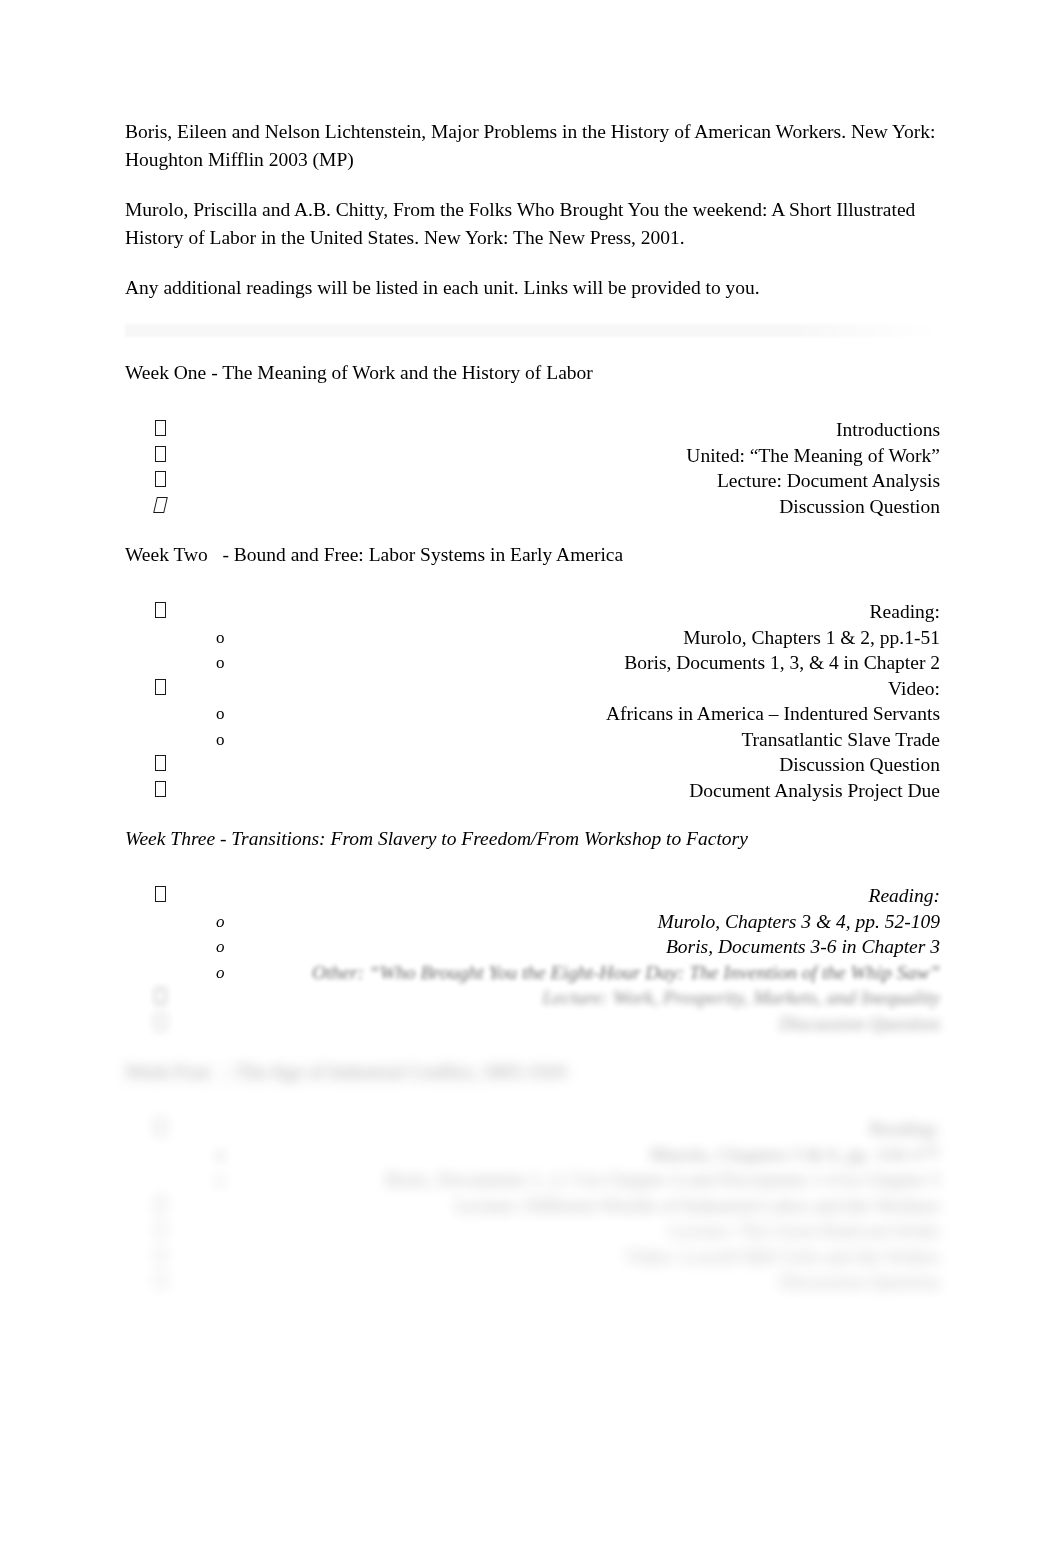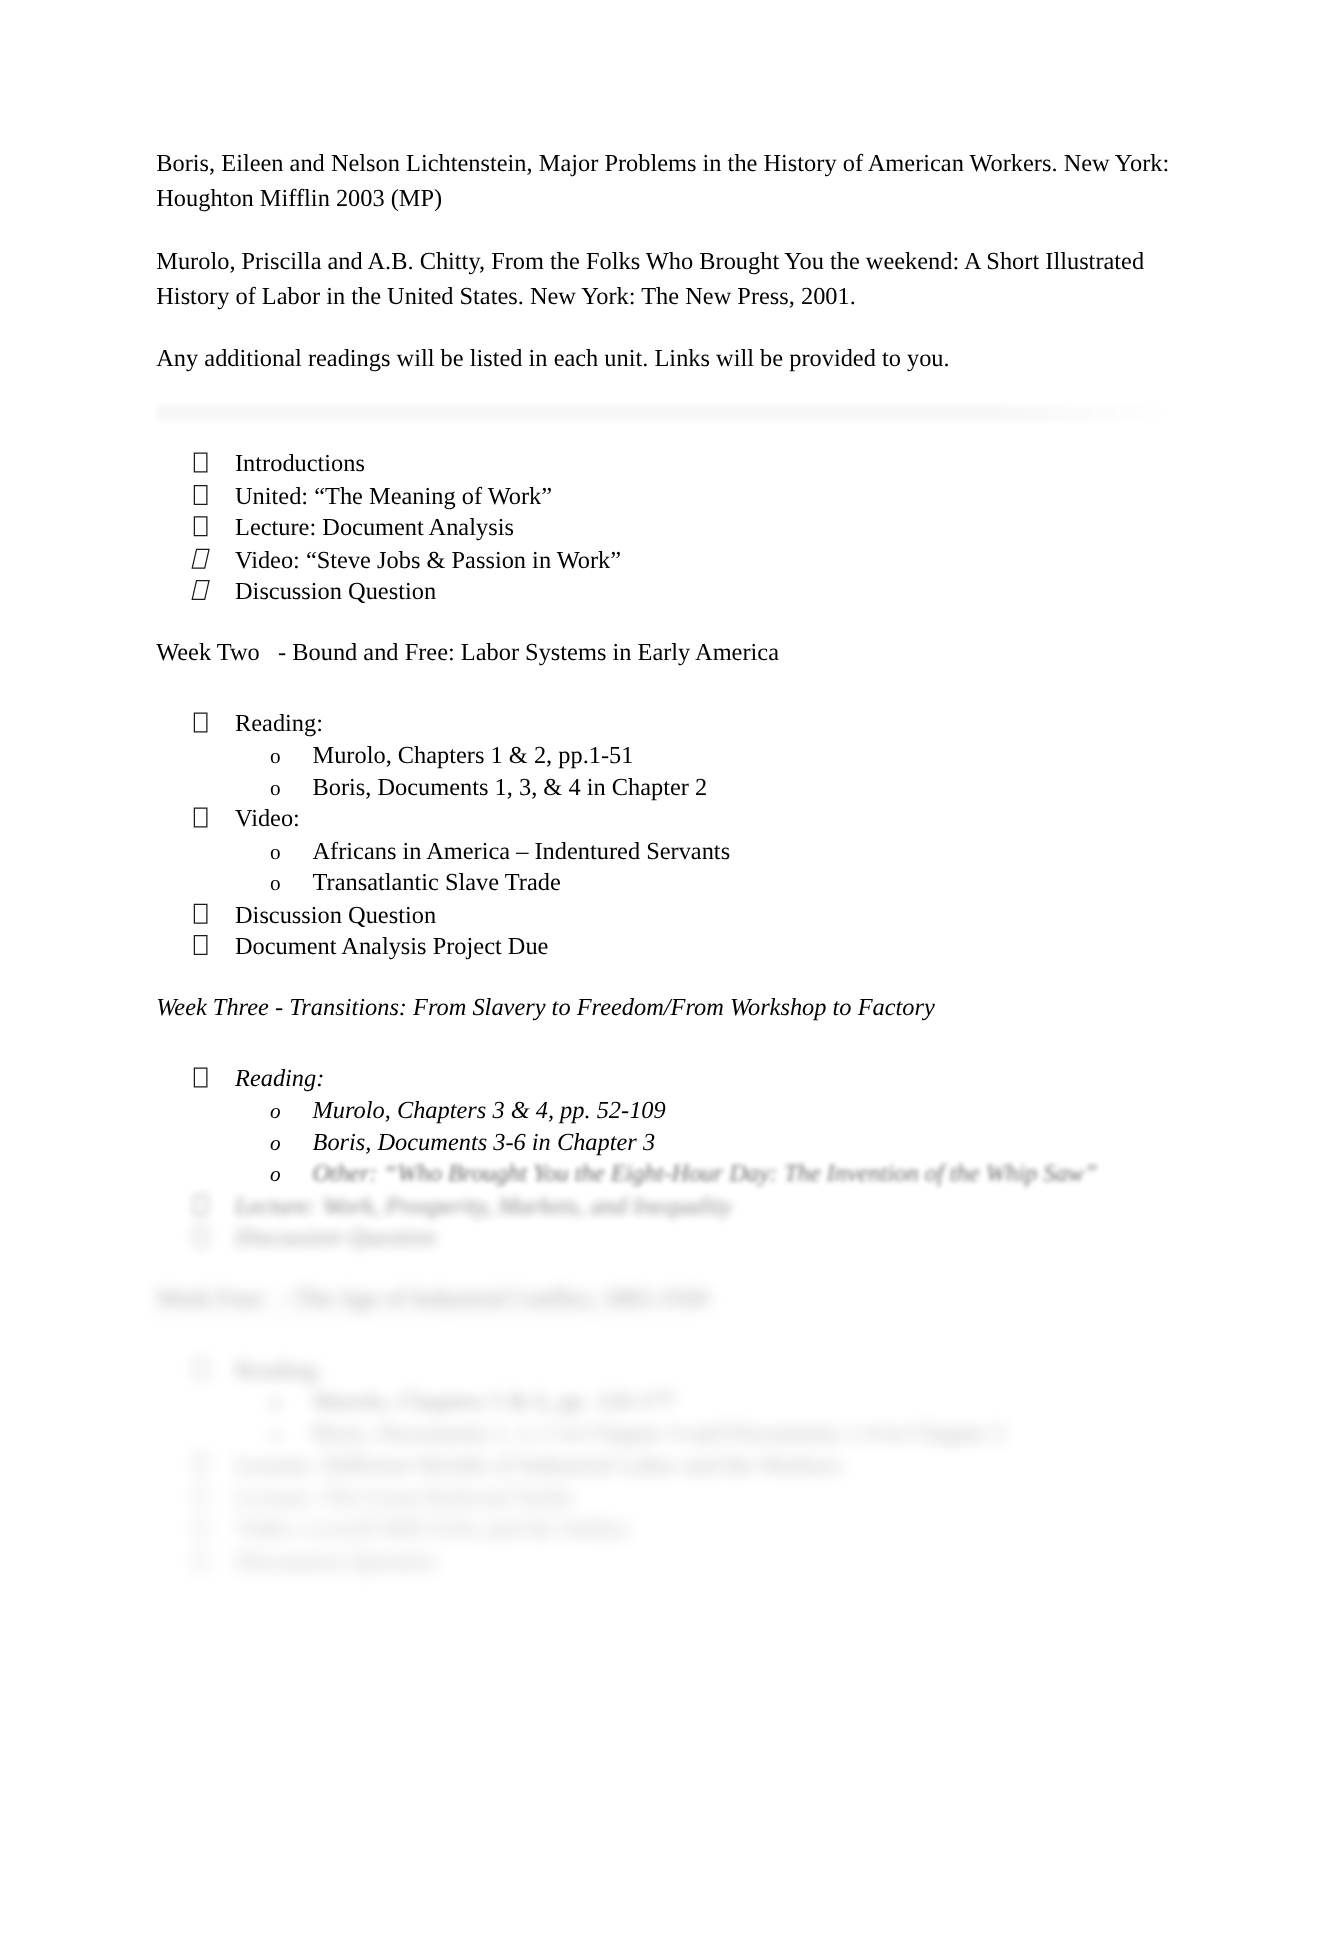--- a/index.html
+++ b/index.html
@@ -95,20 +95,21 @@
     margin: 14px 0 0 0;
     padding: 0;
   }
   ul.lvl1 > li {
     position: relative;
     padding-left: 63px;
     margin: 0 0 0 0;
     font-size: 19.5px;
     line-height: 25.5px;
     min-height: 25.5px;
+    text-align: right;
   }
   .tofu {
     position: absolute;
     left: 30px;
     top: 3px;
     display: inline-block;
     width: 11px;
     height: 16px;
     border: 1.3px solid #1a1a1a;
     box-sizing: border-box;
@@ -150,36 +151,35 @@
 <div class="page">
   <div class="content">
 
     <p class="para">Boris, Eileen and Nelson Lichtenstein,   Major Problems in the History of American Workers.    New York: Houghton Mifflin 2003 (MP)</p>
     <p class="para">Murolo, Priscilla and A.B. Chitty, From the Folks Who Brought You the weekend: A Short Illustrated History of Labor in the United States.  New York: The New Press, 2001.</p>
     <p class="para">Any additional readings will be listed in each unit.     Links will be provided to you.</p>
 
     <div class="divider"></div>
 
     <section class="week-block">
+      <span class="heading-wrap" style="--hl-w:525px;">
+        <h2 class="week-heading">Week One - The Meaning of Work and the History of Labor</h2>
+      </span>
       <ul class="lvl1">
         <li>
           <span class="tofu"></span>
           <span>Introductions</span>
         </li>
         <li>
           <span class="tofu"></span>
           <span>United: “The Meaning of Work”</span>
         </li>
         <li>
           <span class="tofu"></span>
           <span>Lecture: Document Analysis</span>
-        </li>
-        <li>
-          <span class="tofu slanted"></span>
-          <span>Video: “Steve Jobs &amp; Passion in Work”</span>
         </li>
         <li>
           <span class="tofu slanted"></span>
           <span>Discussion Question</span>
         </li>
       </ul>
     </section>
 
     <section class="week-block" style="margin-top:22px;">
       <span class="heading-wrap" style="--hl-w:548px;">

